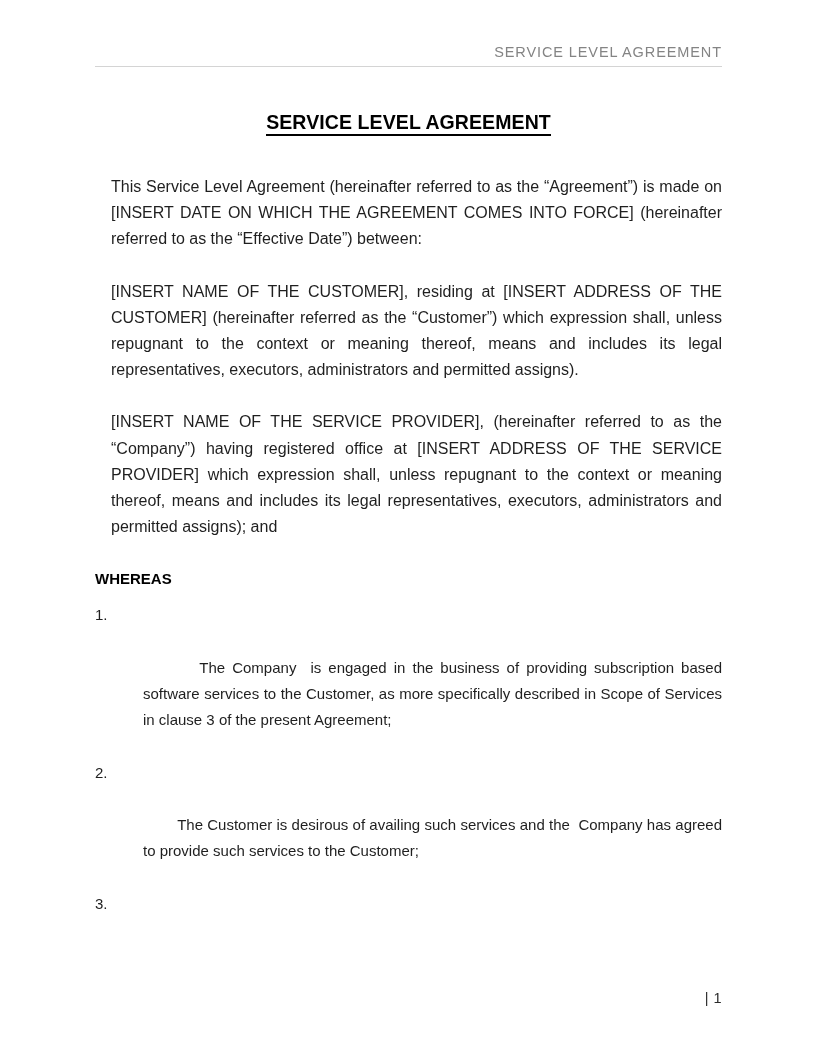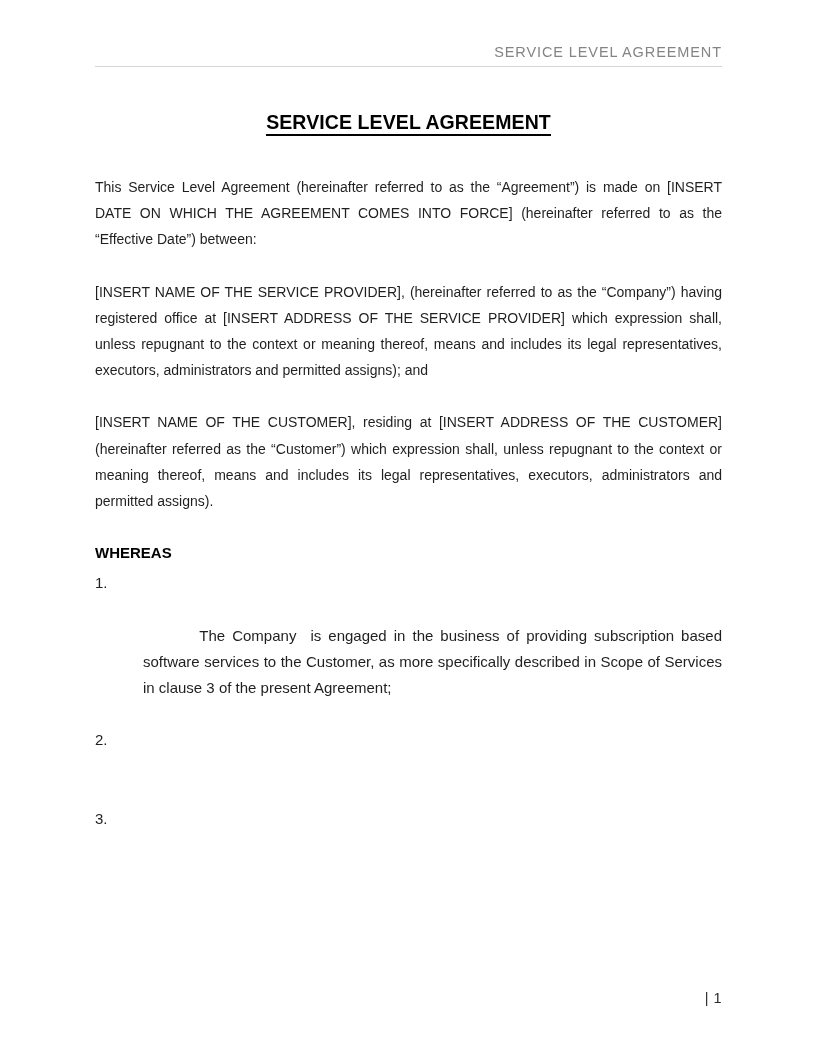--- a/index.html
+++ b/index.html
@@ -63,35 +63,35 @@
     color: #000000;
     line-height: 28px;
   }
 
   .doc-title span {
     border-bottom: 2px solid #000000;
     padding-bottom: 1px;
   }
 
   .para {
-    margin: 0 0 26px 0;
-    font-size: 14px;
+    margin: 0 0 26px 16px;
+    font-size: 16px;
     line-height: 26.2px;
     text-align: justify;
     text-justify: inter-word;
     color: #1f1f1f;
     white-space: pre-wrap;
   }
 
   .para:last-child {
     margin-bottom: 0;
   }
 
   .section-heading {
-    margin: 0 0 4px 0;
+    margin: 0 0 10px 0;
     font-size: 15px;
     line-height: 26px;
     font-weight: bold;
     color: #000000;
     text-align: left;
   }
 
   
   .clause-list {
     margin: 0;
@@ -150,34 +150,35 @@
   </div>
 
   <div class="content">
 
     <h1 class="doc-title">
       <span>SERVICE LEVEL AGREEMENT</span>
     </h1>
 
     <p class="para">This Service Level Agreement (hereinafter referred to as the “Agreement”) is made on [INSERT DATE ON WHICH THE AGREEMENT COMES INTO FORCE] (hereinafter referred to as the “Effective Date”) between:</p>
 
+    <p class="para">[INSERT NAME OF THE CUSTOMER], residing at [INSERT ADDRESS OF THE CUSTOMER] (hereinafter referred as the “Customer”) which expression shall, unless repugnant to the context or meaning thereof, means and includes its legal representatives, executors, administrators and permitted assigns).</p>
+
     <p class="para">[INSERT NAME OF THE SERVICE PROVIDER], (hereinafter referred to as the “Company”) having registered office at [INSERT ADDRESS OF THE SERVICE PROVIDER] which expression shall, unless repugnant to the context or meaning thereof, means and includes its legal representatives, executors, administrators and permitted assigns); and</p>
-
-    <p class="para">[INSERT NAME OF THE CUSTOMER], residing at [INSERT ADDRESS OF THE CUSTOMER] (hereinafter referred as the “Customer”) which expression shall, unless repugnant to the context or meaning thereof, means and includes its legal representatives, executors, administrators and permitted assigns).</p>
 
 
     <h2 class="section-heading">WHEREAS</h2>
 
     <ol class="clause-list">
       <li class="clause-item">
         <span class="clause-number">1.</span>
         <span>The Company  is engaged in the business of providing subscription based software services to the Customer, as more specifically described in Scope of Services in clause 3 of the present Agreement;</span>
       </li>
       <li class="clause-item">
         <span class="clause-number">2.</span>
+        <span>The Customer is desirous of availing such services and the  Company has agreed to provide such services to the Customer;</span>
       </li>
       <li class="clause-item">
         <span class="clause-number">3.</span>
       </li>
 
     </ol>
 
   </div>
 
   <div class="doc-footer">

